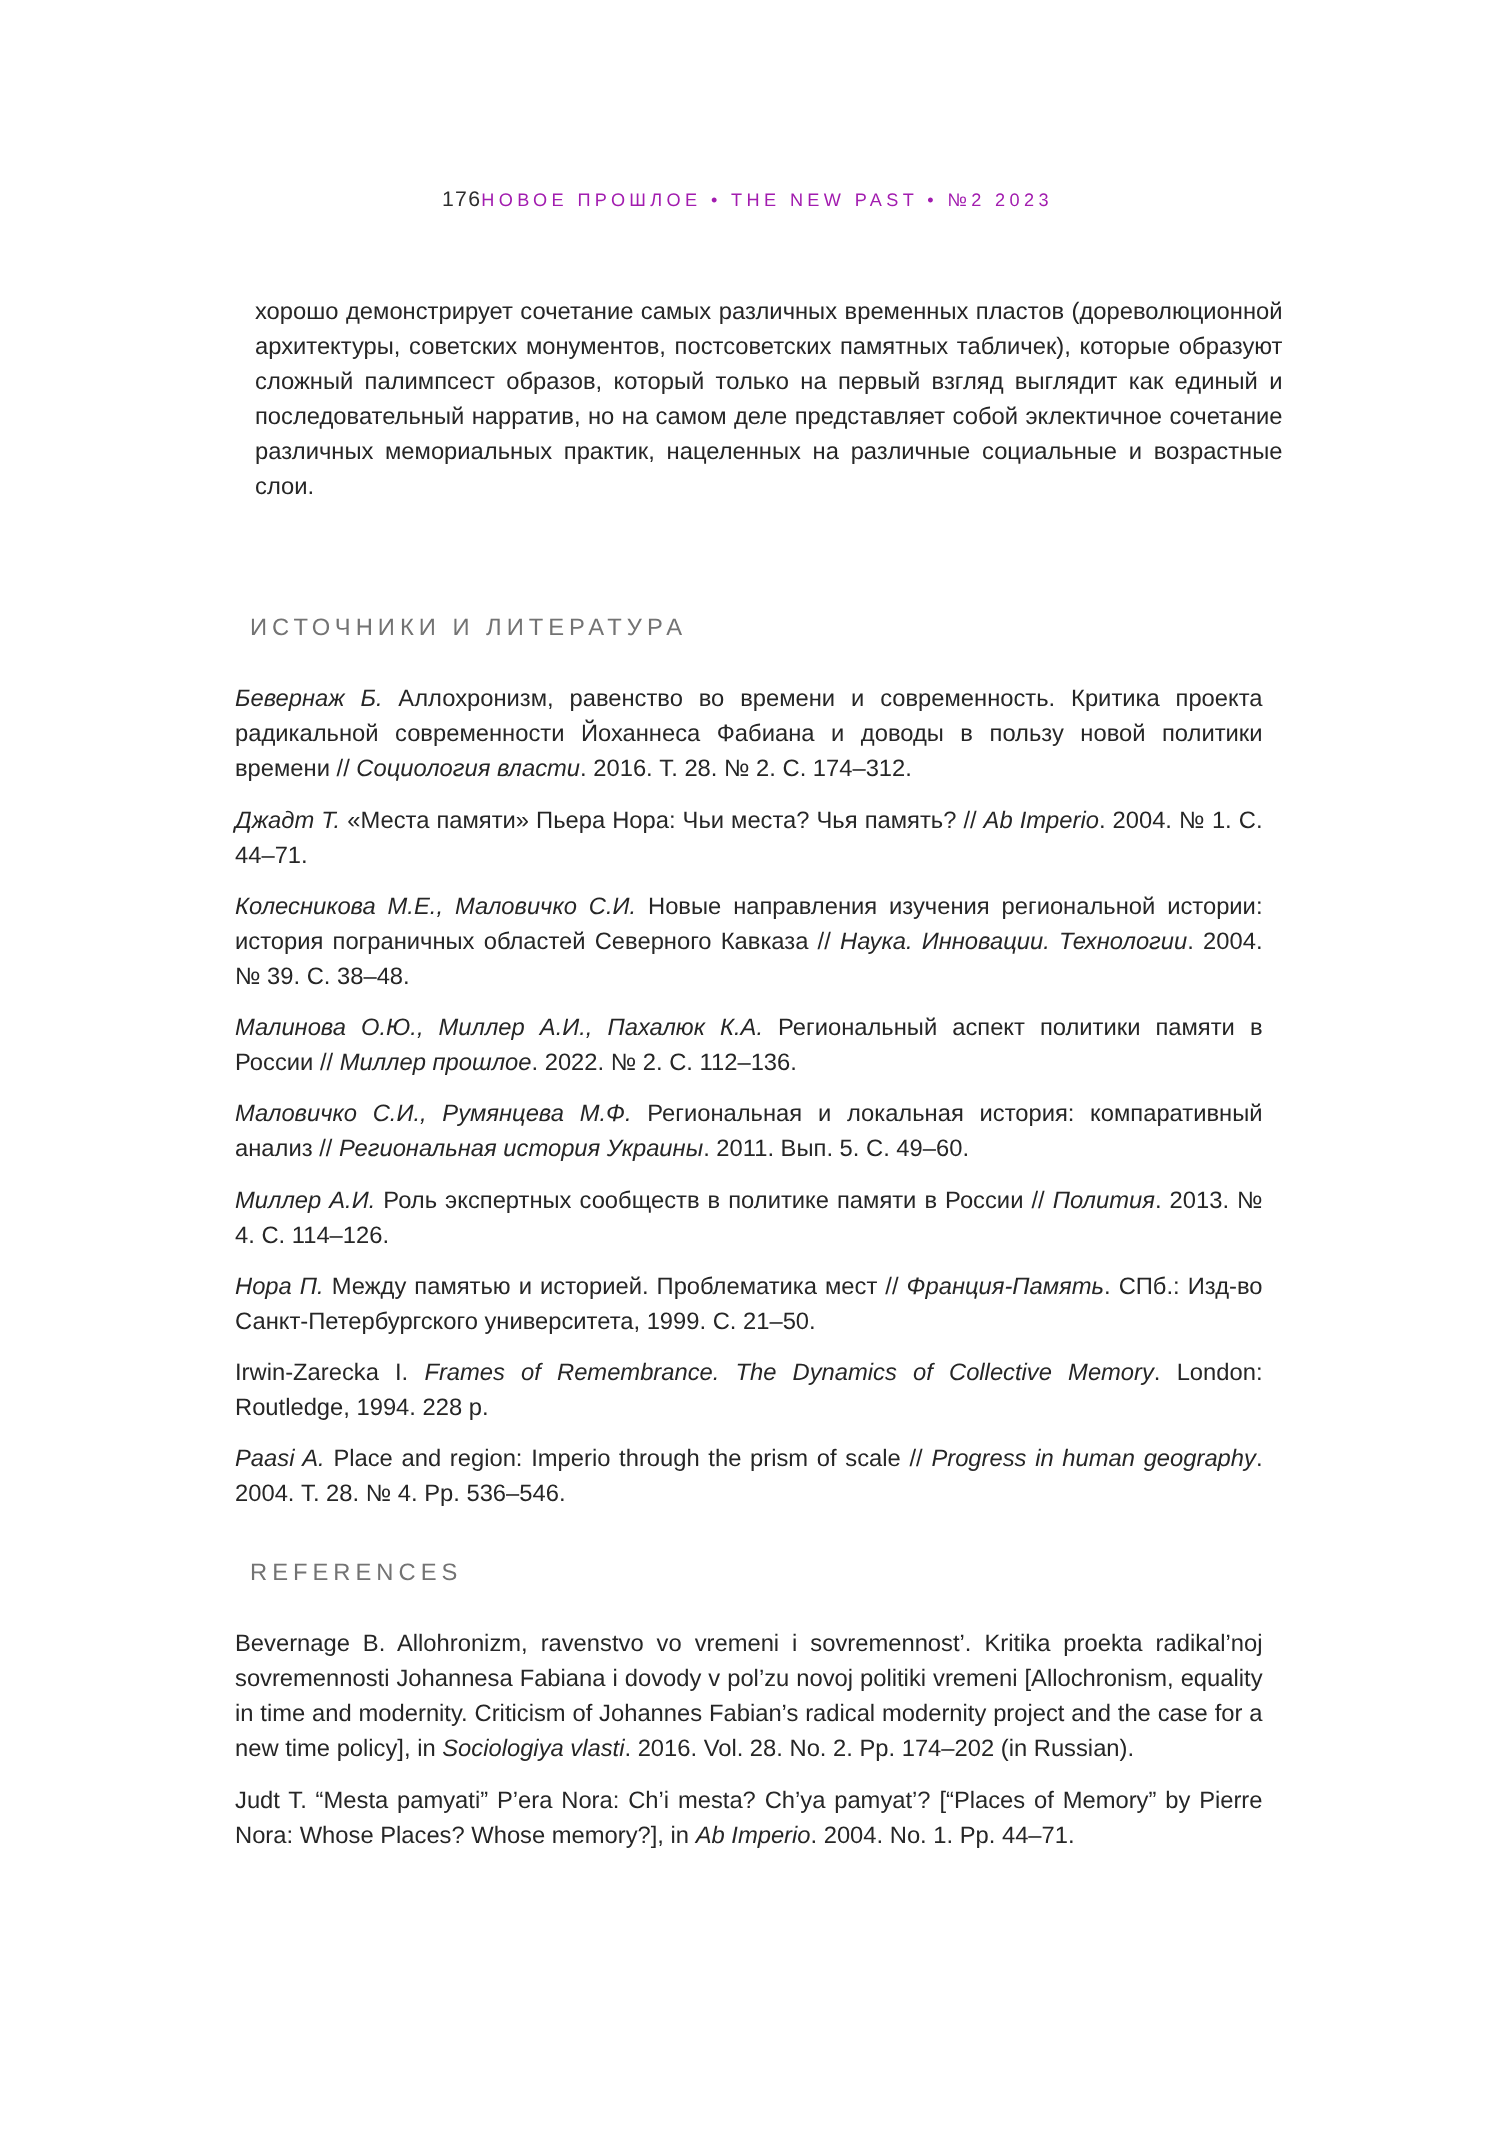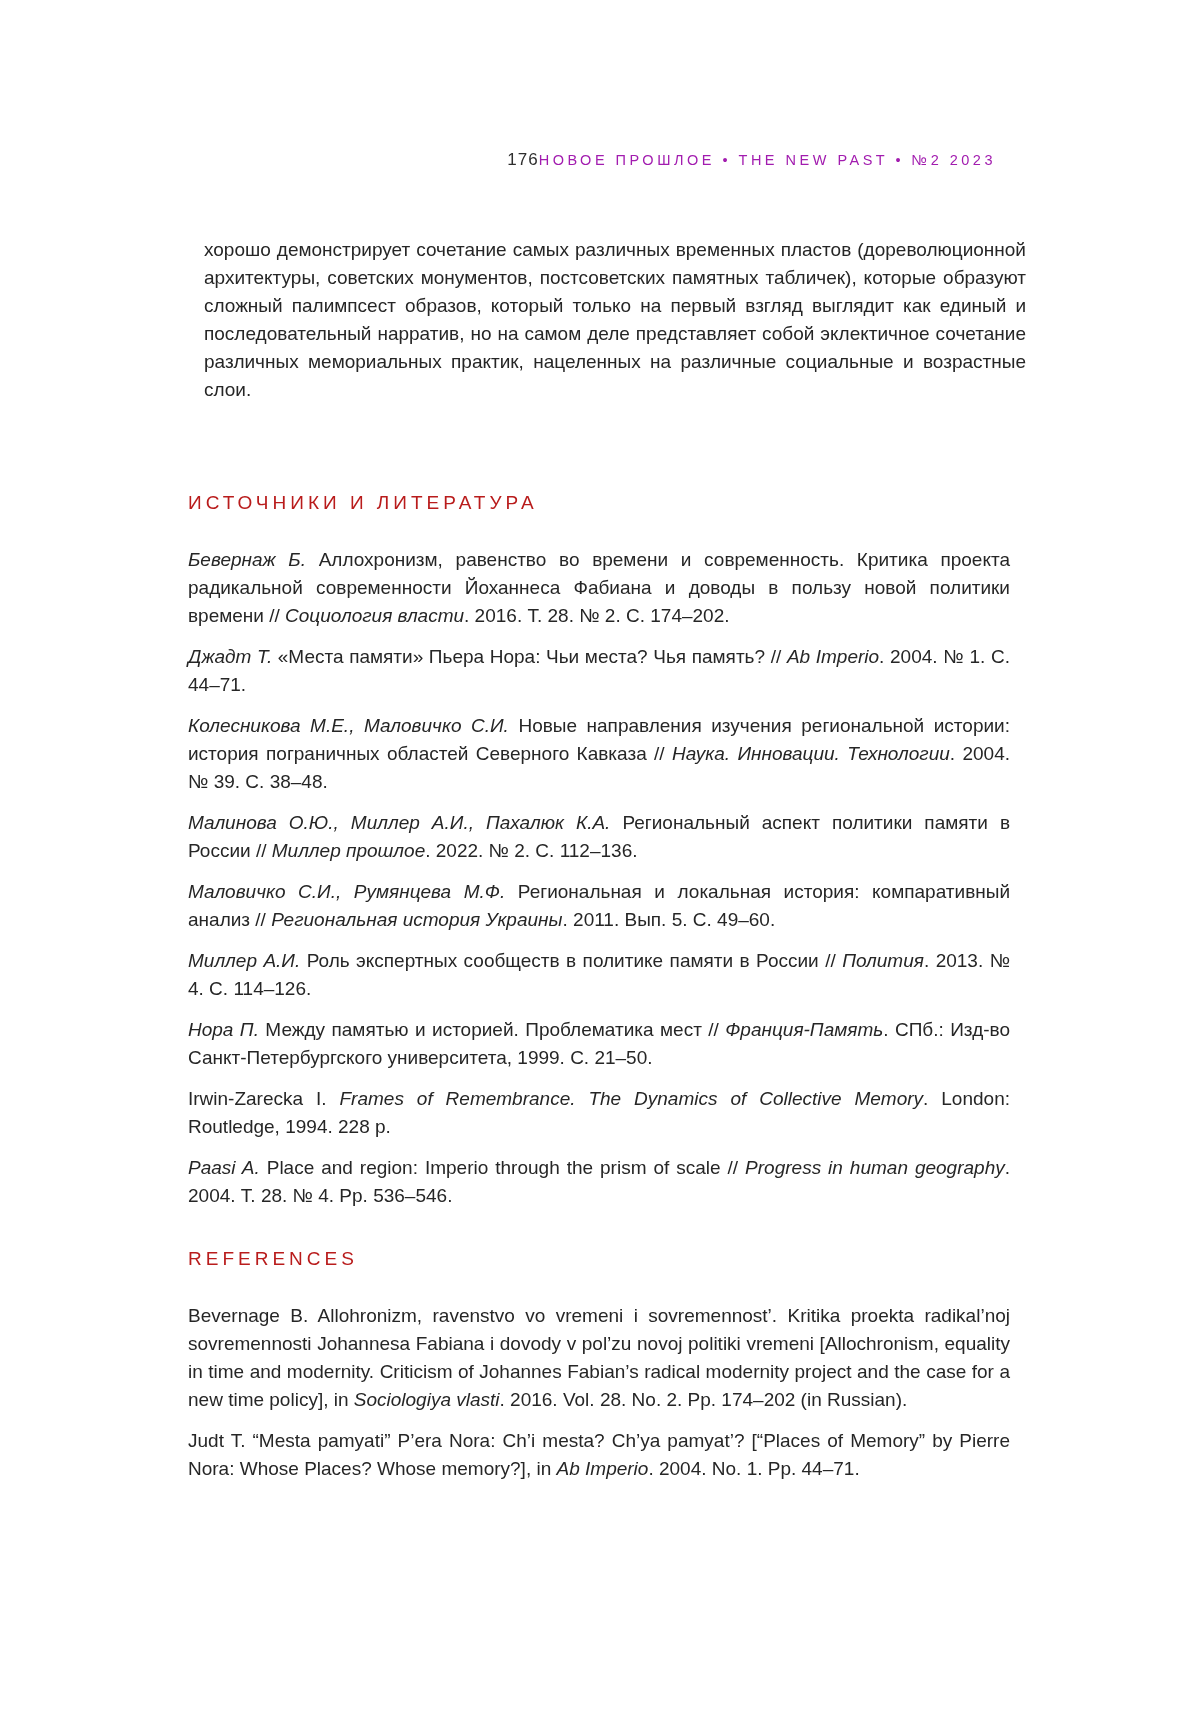--- a/index.html
+++ b/index.html
@@ -10,24 +10,24 @@
     height: 1714px;
     margin: 0 auto;
     background: #ffffff;
     font-family: "Liberation Sans", sans-serif;
     color: #262626;
     overflow: hidden;
   }
   .running-header {
     position: absolute;
     left: 188px;
-    right: 204px;
+    right: 192px;
     top: 150px;
     display: flex;
-    justify-content: flex-end;
+    justify-content: center;
     align-items: baseline;
   }
   .page-number {
     font-size: 17px;
     letter-spacing: 1px;
     color: #2e2e2e;
   }
   .running-head {
     font-size: 14.5px;
     letter-spacing: 3.5px;
@@ -45,26 +45,26 @@
     top: 220px;
     left: 0;
     width: 822px;
     margin: 16px;
     font-size: 19px;
     line-height: 28px;
     text-align: justify;
   }
   .section-heading {
     position: absolute;
-    left: 0;
+    left: 12px;
     margin: 0;
     font-size: 19px;
     font-weight: 400;
     letter-spacing: 4px;
-    color: #b91c1c;
+    color: #737373;
     white-space: nowrap;
   }
   .sources-heading   { top: 492px; }
   .references-heading{ top: 1248px; }
   .entries {
     position: absolute;
     left: 0;
     width: 822px;
   }
   .sources-entries    { top: 546px; }
@@ -86,21 +86,21 @@
     <span class="page-number">176</span>
     <span class="running-head">НОВОЕ ПРОШЛОЕ • THE NEW PAST • №2 2023</span>
   </div>
 
   <div class="content">
 
     <p class="body-paragraph">хорошо демонстрирует сочетание самых различных временных пластов (дореволюционной архитектуры, советских монументов, постсоветских памятных табличек), которые образуют сложный палимпсест образов, который только на первый взгляд выглядит как единый и последовательный нарратив, но на самом деле представляет собой эклектичное сочетание различных мемориальных практик, нацеленных на различные социальные и возрастные слои.</p>
 
     <h2 class="section-heading sources-heading">ИСТОЧНИКИ И ЛИТЕРАТУРА</h2>
     <div class="entries sources-entries">
-        <p class="entry"><em>Бевернаж Б.</em><span> Аллохронизм, равенство во времени и современность. Критика проекта радикальной современности Йоханнеса Фабиана и доводы в пользу новой политики времени // </span><em>Социология власти</em><span>. 2016. Т. 28. № 2. С. 174–202.</span></p>
+        <p class="entry"><em>Бевернаж Б.</em><span> Аллохронизм, равенство во времени и современность. Критика проекта радикальной современности Йоханнеса Фабиана и доводы в пользу новой политики времени // </span><em>Социология власти</em><span>. 2016. Т. 28. № 2. С. 174–312.</span></p>
         <p class="entry"><em>Джадт Т.</em><span> «Места памяти» Пьера Нора: Чьи места? Чья память? // </span><em>Ab Imperio</em><span>. 2004. № 1. С. 44–71.</span></p>
         <p class="entry"><em>Колесникова М.Е., Маловичко С.И.</em><span> Новые направления изучения региональной истории: история пограничных областей Северного Кавказа // </span><em>Наука. Инновации. Технологии</em><span>. 2004. № 39. С. 38–48.</span></p>
         <p class="entry"><em>Малинова О.Ю., Миллер А.И., Пахалюк К.А.</em><span> Региональный аспект политики памяти в России // </span><em>Миллер прошлое</em><span>. 2022. № 2. С. 112–136.</span></p>
         <p class="entry"><em>Маловичко С.И., Румянцева М.Ф.</em><span> Региональная и локальная история: компаративный анализ // </span><em>Региональная история Украины</em><span>. 2011. Вып. 5. С. 49–60.</span></p>
         <p class="entry"><em>Миллер А.И.</em><span> Роль экспертных сообществ в политике памяти в России // </span><em>Полития</em><span>. 2013. № 4. С. 114–126.</span></p>
         <p class="entry"><em>Нора П.</em><span> Между памятью и историей. Проблематика мест // </span><em>Франция-Память</em><span>. СПб.: Изд-во Санкт-Петербургского университета, 1999. С. 21–50.</span></p>
         <p class="entry"><span>Irwin-Zarecka I. </span><em>Frames of Remembrance. The Dynamics of Collective Memory</em><span>. London: Routledge, 1994. 228 p.</span></p>
         <p class="entry"><em>Paasi A.</em><span> Place and region: Imperio through the prism of scale // </span><em>Progress in human geography</em><span>. 2004. Т. 28. № 4. Pp. 536–546.</span></p>
       </div>
 

